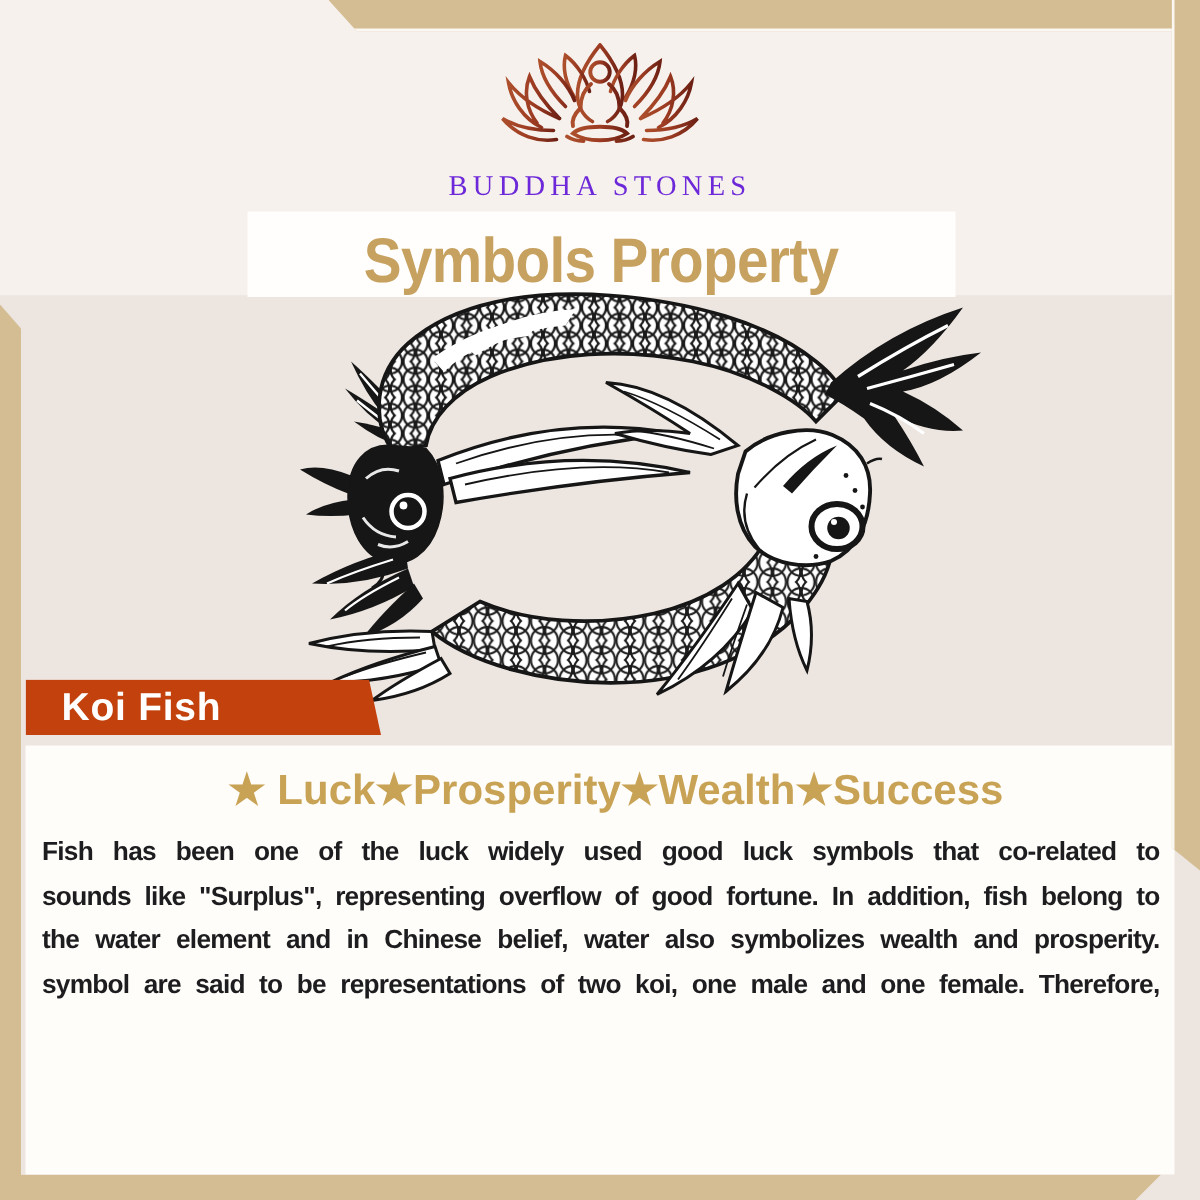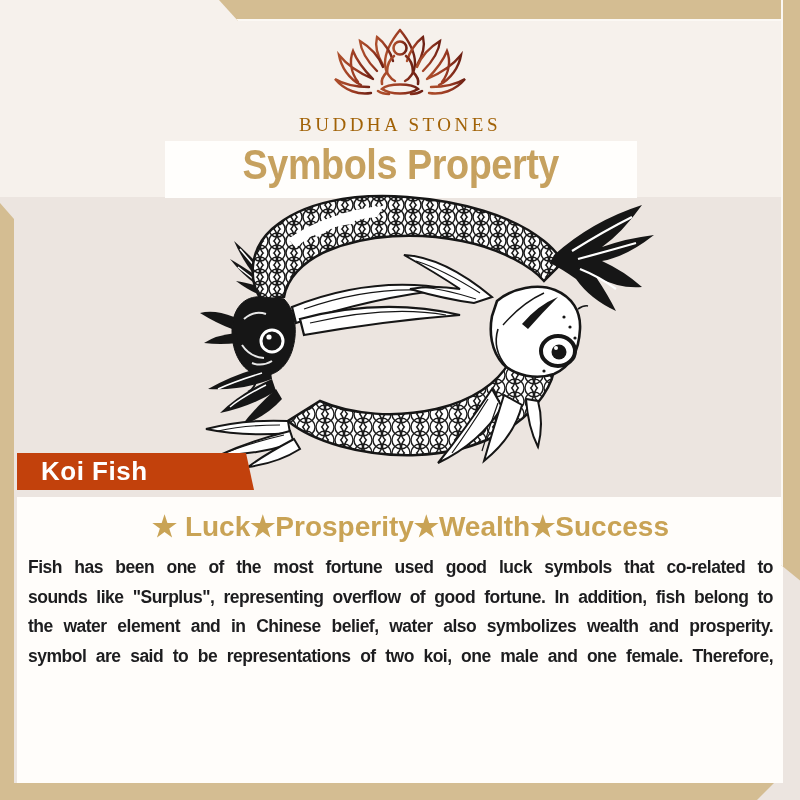--- a/index.html
+++ b/index.html
@@ -22,23 +22,23 @@
     border-left:2px solid #fbf8f4;}
   .strip-left{left:0;top:203px;width:14px;height:597px;
     clip-path:polygon(0 0,100% 16px,100% 100%,0 100%);}
   .strip-bottom{left:0;top:783px;width:774px;height:17px;
     clip-path:polygon(0 0,100% 0,calc(100% - 17px) 100%,0 100%);}
 
   
   .logo{position:absolute;left:325px;top:27px;width:150px;height:78px;z-index:5;}
   .brand{position:absolute;left:0;top:114px;width:800px;text-align:center;z-index:5;
     font-family:"Liberation Serif",serif;font-size:19px;letter-spacing:3.5px;
-    color:#a16207;font-weight:500;}
+    color:#6d28d9;font-weight:500;}
   .title-band{position:absolute;left:165px;top:141px;width:472px;height:57px;
-    background:#fffefc;z-index:6;display:flex;align-items:flex-start;justify-content:center;}
+    background:#fffefc;z-index:6;display:flex;align-items:flex-end;justify-content:center;}
   .title-band .t{
     font-size:42px;font-weight:700;color:#c6a15f;letter-spacing:-0.5px;
     transform:scaleX(0.9);transform-origin:center;white-space:nowrap;}
 
   
   .fish{position:absolute;left:192px;top:193px;width:465px;height:278px;z-index:8;}
 
   
   .banner{position:absolute;left:17px;top:453px;width:237px;height:37px;z-index:20;
     background:#c2410c;clip-path:polygon(0 0,229px 0,100% 100%,0 100%);
@@ -227,21 +227,21 @@
   <path d="M386,116 q6,-4 10,-3" stroke="#161616" stroke-width="1.6" fill="none"></path>
 </svg>
 
 <div class="banner">
   <span class="bl">Koi Fish</span>
 </div>
 
 <div class="content">
   <div class="stars">★ Luck★Prosperity★Wealth★Success</div>
   <div class="para">
-    <div class="bodyline">Fish has been one of the most fortune used good luck symbols that co-related to</div>
+    <div class="bodyline">Fish has been one of the luck widely used good luck symbols that co-related to</div>
     <div class="bodyline">sounds like "Surplus", representing overflow of good fortune. In addition, fish belong to</div>
     <div class="bodyline">the water element and in Chinese belief, water also symbolizes wealth and prosperity.</div>
     <div class="bodyline">symbol are said to be representations of two koi, one male and one female. Therefore,</div>
   </div>
 </div>
 
 <div class="strip strip-top"></div>
 <div class="strip strip-right"></div>
 <div class="strip strip-left"></div>
 <div class="strip strip-bottom"></div>

